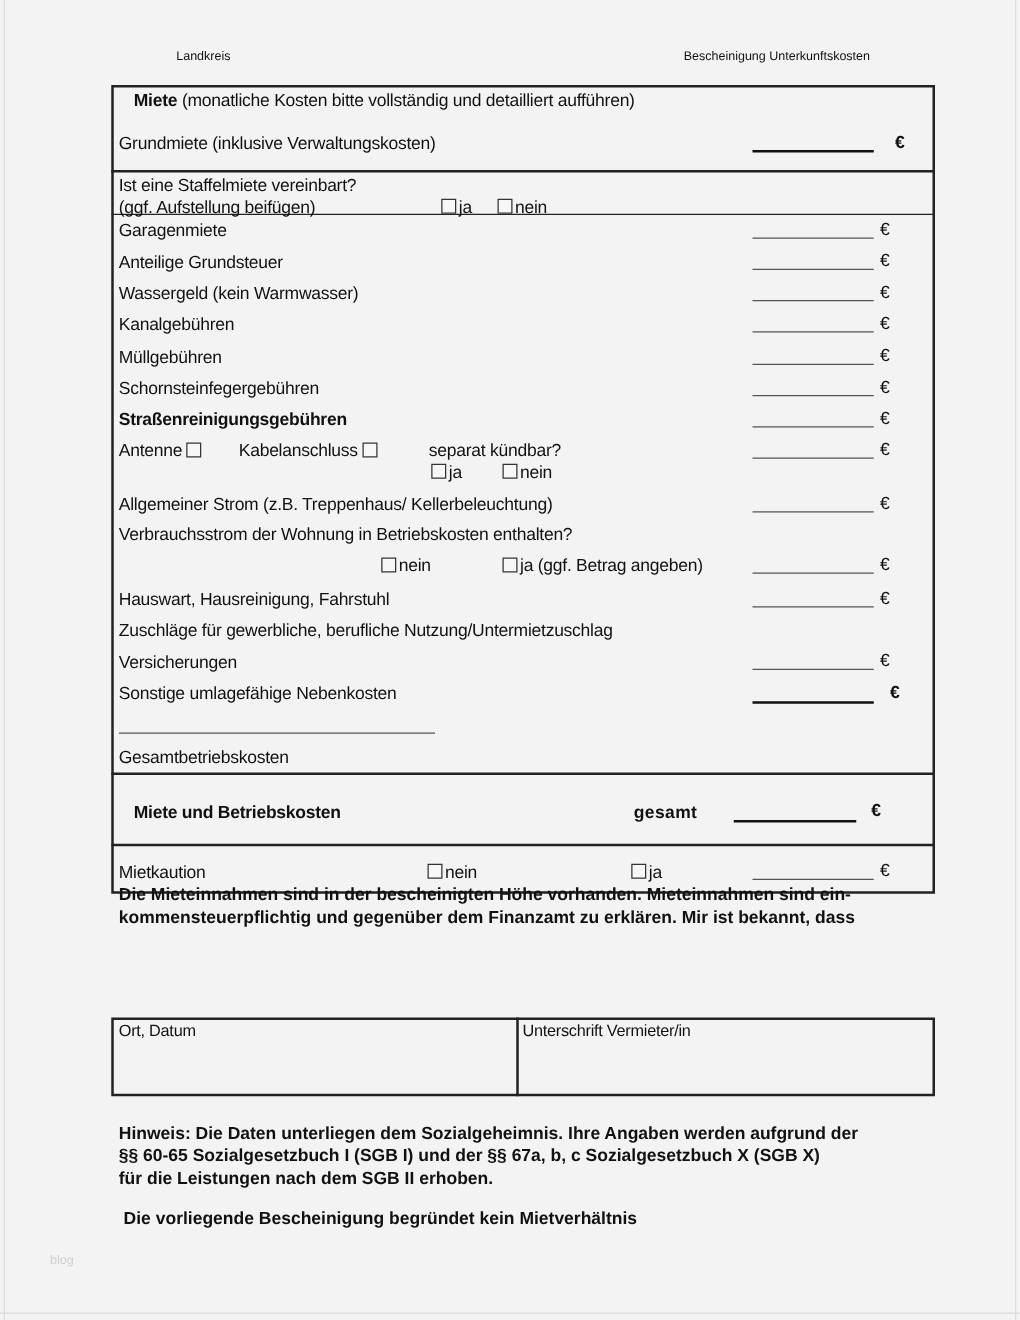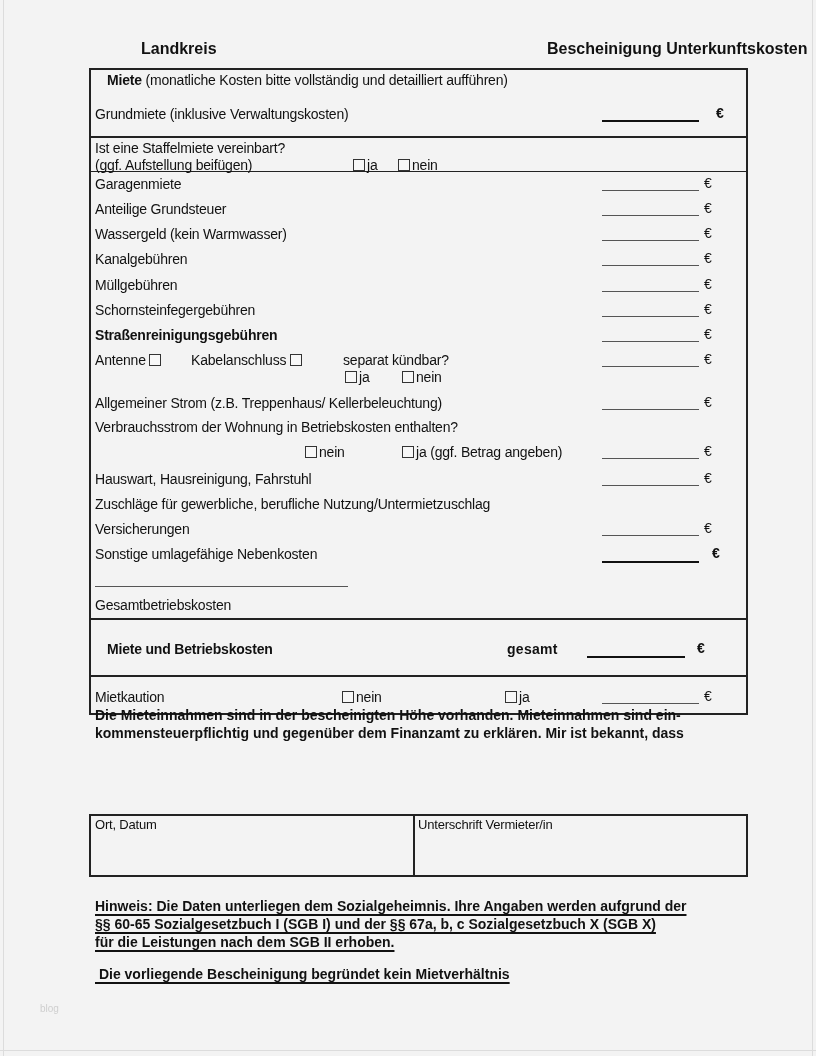--- a/index.html
+++ b/index.html
@@ -8,30 +8,30 @@
     background:#f3f3f3;
     font-family:"Liberation Sans", sans-serif;
     color:#111;
   }
   .page-edge-l { position:absolute; left:3px; top:0; width:1px; height:1056px; background:#dcdcdc; }
   .page-edge-b { position:absolute; left:0; top:1050px; width:816px; height:1px; background:#dcdcdc; }
   .page-edge-r { position:absolute; left:812px; top:0; width:1px; height:1056px; background:#dcdcdc; }
   .abs { position:absolute; white-space:nowrap; }
   .txt { font-size:14px; letter-spacing:-0.2px; }
   .bold { font-weight:bold;margin-left:12px; }
-  .hdr { font-size:16px; font-weight:bold;padding-left:46px; }
+  .hdr { font-size:10px; font-weight:normal;padding-left:46px; }
   .box { position:absolute; border:2px solid #222; box-sizing:border-box; }
   .hline { position:absolute; height:2px; background:#222; }
   .vline { position:absolute; width:2px; background:#222; }
   .blank { position:absolute; height:1px; border-bottom:1px solid #555; }
   .blank.strong { border-bottom:2px solid #111; }
   .euro { position:absolute; font-size:14px; }
   .euro.bold { font-weight:bold; }
   .cb { display:inline-block; width:12px; height:12px; border:1px solid #333; background:#f7f7f7; vertical-align:-1px; margin-right:2px; box-sizing:border-box; }
-  .ul { text-decoration:underline; text-decoration-thickness:2px; text-underline-offset:3px; }
+  .ul { text-decoration-thickness:2px; text-underline-offset:3px; }
   .para { position:absolute; left:95px; width:640px; font-size:14px; font-weight:bold; line-height:18px; }
   .watermark { position:absolute; left:40px; top:1003px; font-size:10px; color:#cfcfcf; }
 </style>
 </head>
 <body>
 
 <div class="page-edge-l"></div>
 <div class="page-edge-r"></div>
 <div class="page-edge-b"></div>
 

